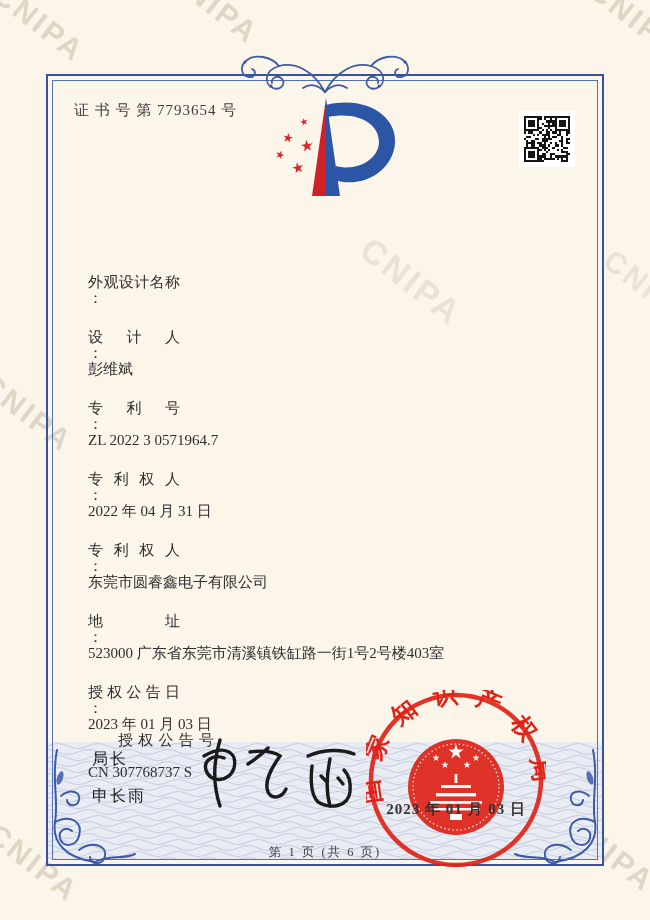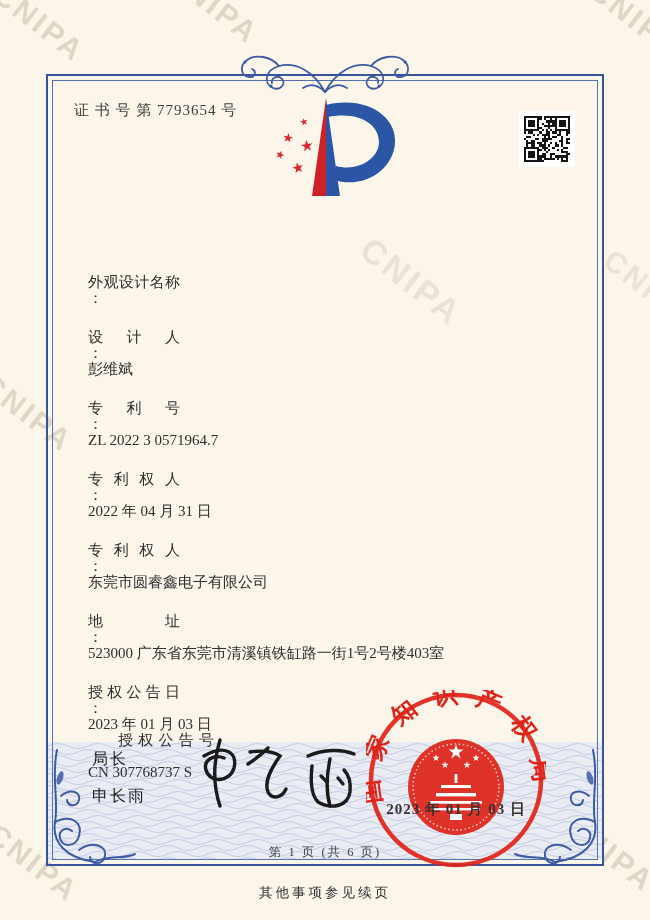--- a/index.html
+++ b/index.html
@@ -476,15 +476,14 @@
       <rect x="75" y="95" width="30" height="3" fill="#ffffff"></rect>
       <rect x="70" y="103" width="40" height="3.4" fill="#ffffff"></rect>
       <rect x="64" y="111" width="52" height="2.8" fill="#ffffff"></rect>
       <rect x="66" y="118" width="48" height="2.4" fill="#ffffff"></rect>
       <rect x="84" y="124" width="12" height="6" fill="#ffffff"></rect>
     </g>
   </svg>
   <div class="seal-date">2023 年 01 月 03 日</div>
 
   <div class="page-info">第 1 页 (共 6 页)</div>
-  <div class="note">其他事项参见续页</div>
 
 </div>
 
 </body></html>

